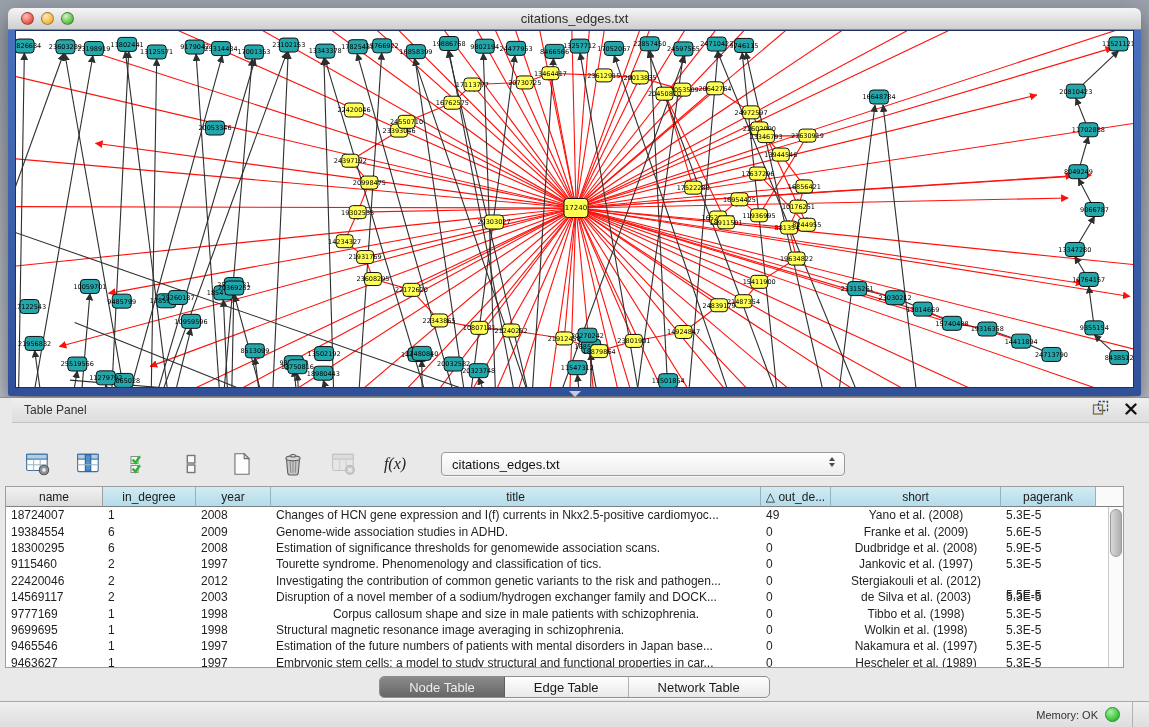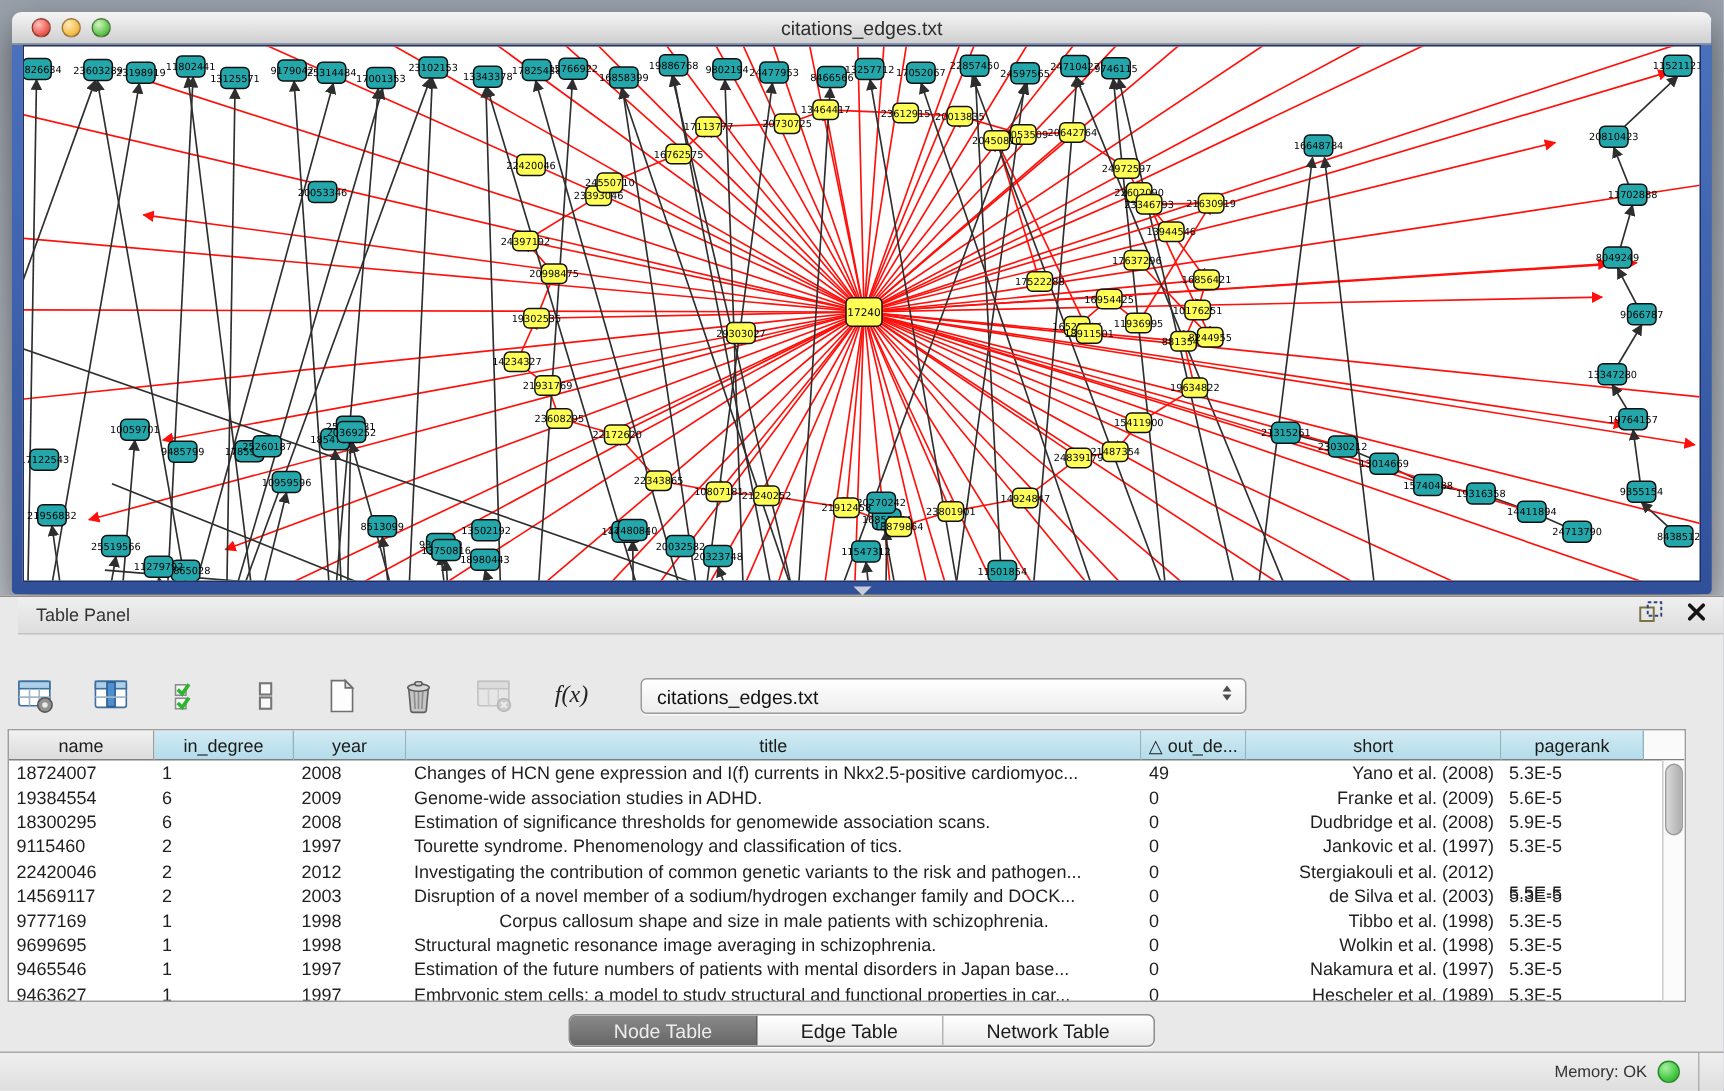--- a/index.html
+++ b/index.html
@@ -24,42 +24,42 @@
   #graph{position:absolute;left:7px;top:0;background:#ffffff;border:1px solid #1d2f63;box-sizing:border-box;}
   #graph text{font-family:"DejaVu Sans",sans-serif;user-select:none;}
   .splitter-notch{position:absolute;bottom:-1px;left:50%;margin-left:-6px;width:0;height:0;
     border-left:6px solid transparent;border-right:6px solid transparent;border-top:6px solid #c7cdd8;}
   
   .panel{position:absolute;top:397px;left:0;width:1149px;height:330px;background:#e9e9e9;border-top:1px solid #8f8f8f;box-sizing:border-box;}
   .panel-header{height:25px;background:linear-gradient(#efefef,#dddddd);border-bottom:1px solid #c3c3c3;
     display:flex;align-items:center;padding:0 12px;box-sizing:border-box;margin-left:12px;}
   .panel-title{font-size:12px;color:#333;}
   .panel-hicons{margin-left:auto;display:flex;align-items:center;gap:16px;}
-  .toolbar{position:absolute;top:49px;left:11px;height:34px;display:flex;align-items:center;gap:25px;}
+  .toolbar{position:absolute;top:49px;left:25px;height:34px;display:flex;align-items:center;gap:25px;}
   .tbtn{width:26px;height:26px;display:flex;align-items:center;justify-content:center;}
   .tbtn.disabled{opacity:.4;}
   .fxlabel{font-family:"Liberation Serif",serif;font-style:italic;font-size:16px;color:#222;}
   .combo{margin-left:8px;width:368px;height:22px;border:1px solid #9a9a9a;border-radius:4px;
     background:linear-gradient(#ffffff,#ededed);display:flex;align-items:center;
     padding:0 24px 0 10px;position:relative;font-size:13px;color:#111;box-shadow:0 1px 0 rgba(255,255,255,.7);}
   .combo-arrows{position:absolute;right:9px;top:4px;display:flex;flex-direction:column;align-items:center;}
   .arr-up{width:0;height:0;border-left:3.5px solid transparent;border-right:3.5px solid transparent;border-bottom:4.5px solid #4c4c4c;margin-bottom:2px;}
   .arr-dn{width:0;height:0;border-left:3.5px solid transparent;border-right:3.5px solid transparent;border-top:4.5px solid #4c4c4c;}
   .tablewrap{position:absolute;top:88px;left:5px;width:1119px;height:182px;background:#fff;
     border:1px solid #9e9e9e;box-sizing:border-box;overflow:hidden;}
   .thead{display:flex;height:20px;}
   .th{box-sizing:border-box;height:20px;display:flex;align-items:center;justify-content:center;
     font-size:12px;color:#1b1b1b;background:linear-gradient(#d2ebf3,#b3dcea);
     border-right:1px solid #8fb3c0;border-bottom:1px solid #7f7f7f;white-space:nowrap;overflow:hidden;}
   .th.plain{background:linear-gradient(#f1f1f1,#dcdcdc);border-right:1px solid #9e9e9e;}
   .th.filler{flex:1;background:#fafafa;border-right:none;}
   .tbody{position:absolute;top:20px;left:0;right:15px;bottom:0;}
   .tr{display:flex;height:16.4px;align-items:center;}
   .td{box-sizing:border-box;padding:0 5px;font-size:12px;color:#1f1f1f;white-space:nowrap;overflow:hidden;}
-  .td.c-center{text-align:right;}
+  .td.c-center{text-align:center;}
   .vscroll{position:absolute;top:20px;right:0;bottom:0;width:15px;background:#fbfbfb;border-left:1px solid #c9c9c9;box-sizing:border-box;}
   .vthumb{margin:2px 1px;height:46px;border-radius:7px;border:1px solid #9b9b9b;
     background:linear-gradient(90deg,#d9d9d9,#adadad);}
   .tabsbar{position:absolute;top:276px;left:0;width:100%;height:26px;display:flex;align-items:center;justify-content:center;}
   .seg{display:flex;border:1px solid #8e8e8e;border-radius:5px;overflow:hidden;
     background:linear-gradient(#ffffff,#e9e9e9);box-shadow:0 1px 0 rgba(255,255,255,.8);}
   .seg-btn{height:20px;display:flex;align-items:center;padding:0 29px;font-size:13px;color:#1a1a1a;border-right:1px solid #b3b3b3;}
   .seg-btn:last-child{border-right:none;}
   .seg-btn.selected{background:linear-gradient(#8a8a8a,#666666);color:#ededed;border-right:1px solid #5e5e5e;}
   .statusbar{position:absolute;bottom:0;left:0;width:100%;height:26px;box-sizing:border-box;

